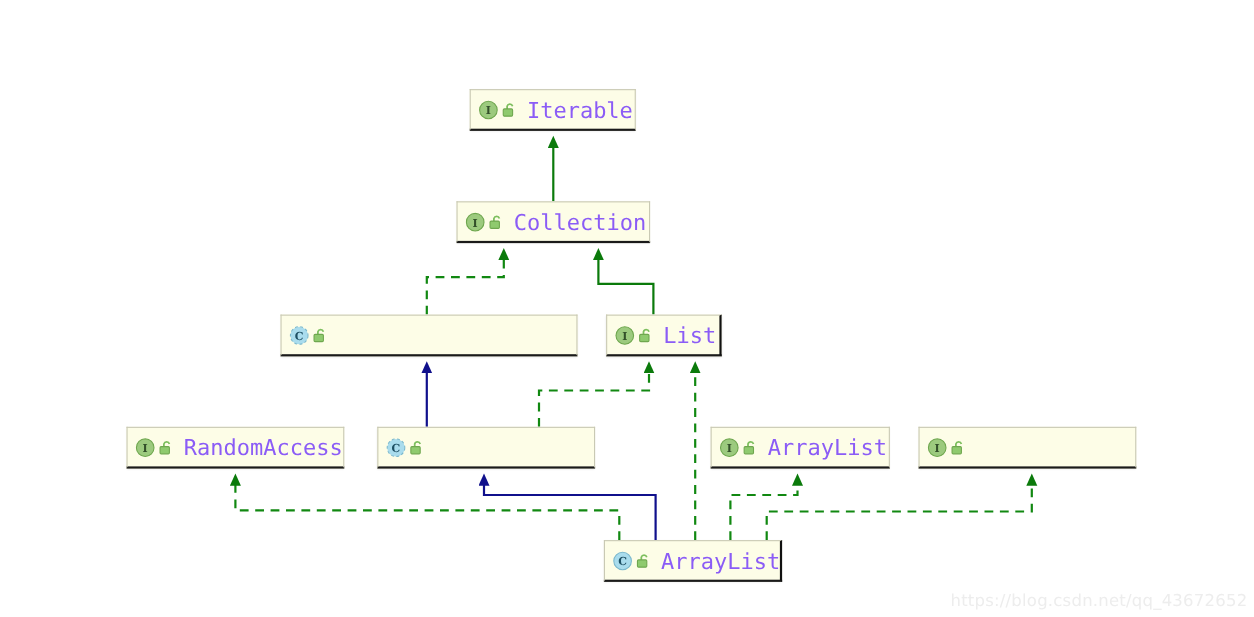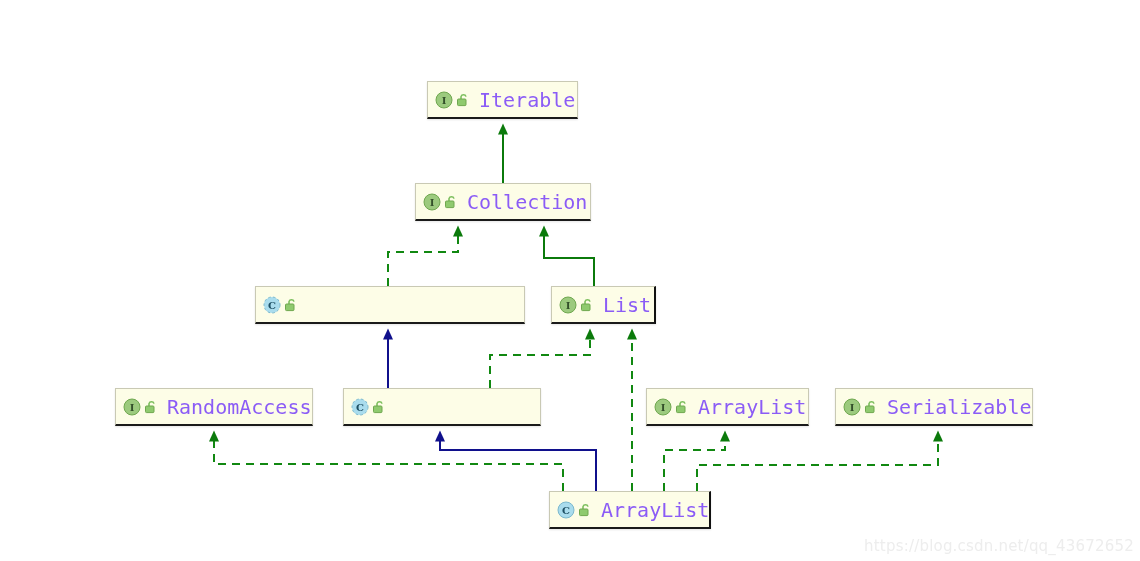--- a/index.html
+++ b/index.html
@@ -234,21 +234,20 @@
     <span class="node-icons">
       <svg class="type-icon" viewBox="0 0 18 18">
         <circle cx="9" cy="9" r="8" fill="#9cca7e" stroke="#6fa74f" stroke-width="1"></circle>
         <text x="9" y="13" text-anchor="middle" font-family="DejaVu Serif, serif" font-size="10" font-weight="bold" fill="#33502a">I</text>
       </svg>
       <svg class="lock-icon" viewBox="0 0 14 15">
         <path d="M5 7 V4.6 a2.6 2.6 0 0 1 5 0" fill="none" stroke="#7dbf5e" stroke-width="1.6"></path>
         <rect x="1.5" y="7" width="8.5" height="6.6" rx="1" fill="#8fca6e" stroke="#6fa74f" stroke-width="1"></rect>
       </svg>
     </span>
-    <span class="node-label">Serializable</span>
   </div>
 
   <div class="uml-node selected" style="left: 549px; top: 491px; width: 162px;">
     <span class="node-icons">
       <svg class="type-icon" viewBox="0 0 18 18">
         <circle cx="9" cy="9" r="8" fill="#a9dced" stroke="#7bb8cd" stroke-width="1"></circle>
         <text x="9" y="13" text-anchor="middle" font-family="DejaVu Serif, serif" font-size="10" font-weight="bold" fill="#1d4f63">C</text>
       </svg>
       <svg class="lock-icon" viewBox="0 0 14 15">
         <path d="M5 7 V4.6 a2.6 2.6 0 0 1 5 0" fill="none" stroke="#7dbf5e" stroke-width="1.6"></path>

